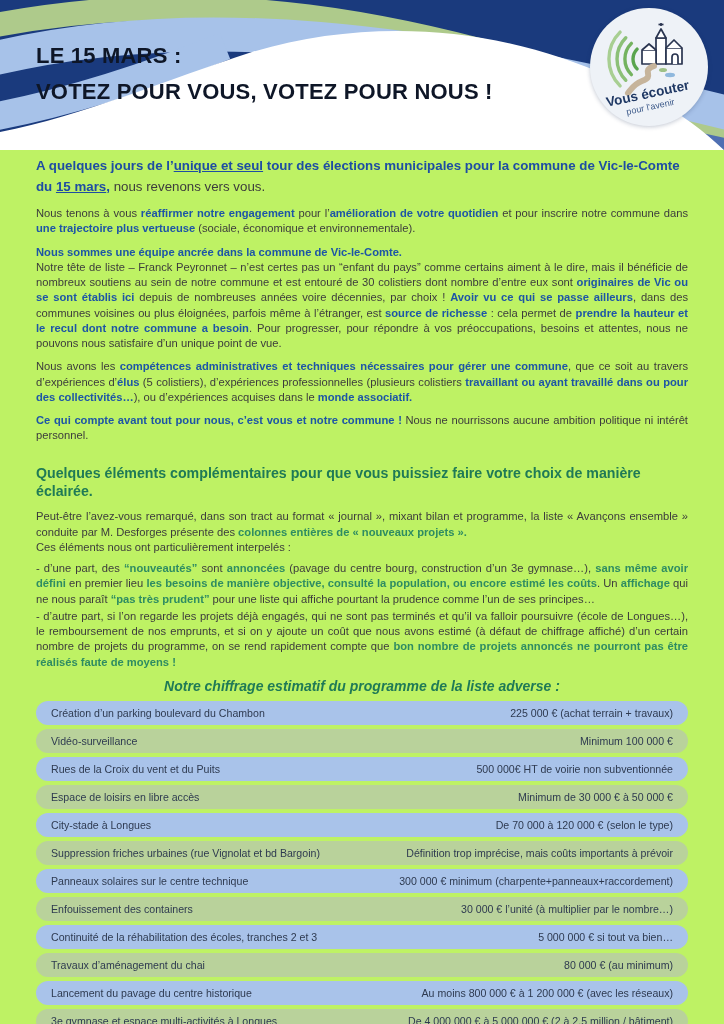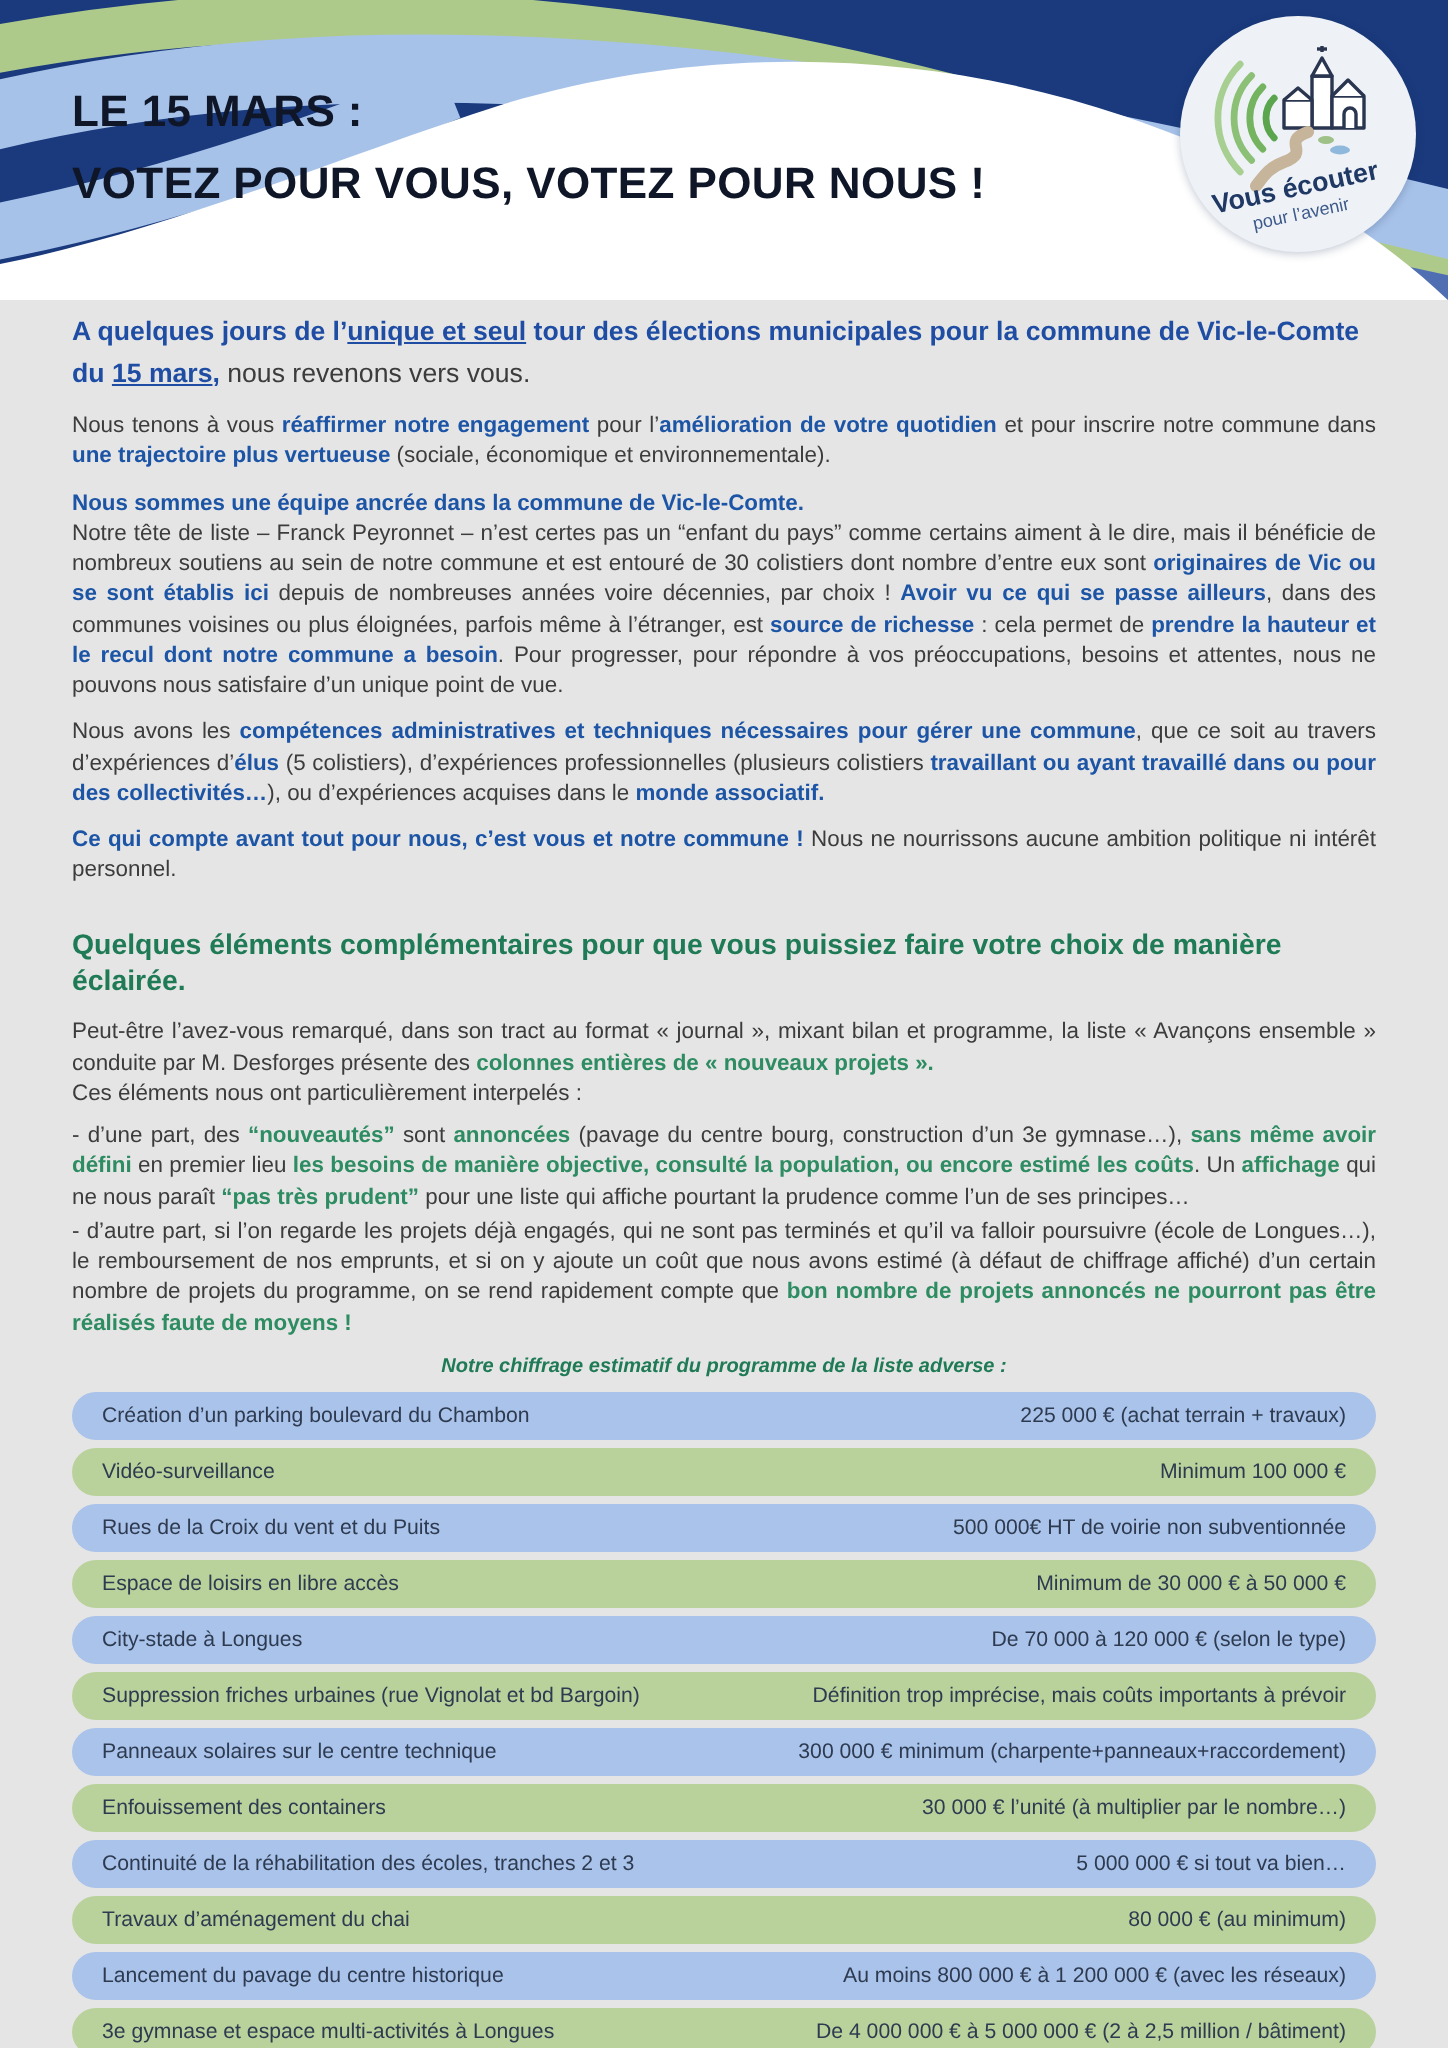--- a/index.html
+++ b/index.html
@@ -1,18 +1,18 @@
 <!DOCTYPE html>
 <html><head>
 <meta charset="utf-8">
 <style>
   html,body{margin:0;padding:0;}
   body{background:#777;}
   .page{
-    width:724px;height:1024px;margin:0 auto;background:#e5e5e5;
+    width:724px;height:1024px;margin:0 auto;background:#bef264;
     font-family:"Liberation Sans",sans-serif;position:relative;overflow:hidden;
   }
   
   .header{position:relative;width:724px;height:150px;}
   .header svg{display:block;}
   .title{
     position:absolute;left:36px;top:38px;
     color:#0e1627;font-weight:800;font-size:22px;line-height:1.65;
     letter-spacing:.2px;
   }
@@ -31,21 +31,21 @@
   .seg-n{color:#3c3c3c;font-weight:normal;text-align:center;}
   .intro .seg-b,.intro .seg-bu{color:#1e4da3;font-weight:bold;}
   .seg-b{color:#1d55a6;font-weight:bold;}
   .seg-bu{color:#1e4da3;font-weight:bold;text-decoration:underline;}
   .seg-g{color:#2e8c62;font-weight:bold;}
   .section-heading{
     font-size:14.2px;font-weight:800;color:#1f7a56;line-height:1.3;
     margin:20px 0 9px 0;
   }
   .table-title{
-    font-size:10px;font-weight:800;font-style:italic;color:#1f7a56;
+    font-size:14px;font-weight:800;font-style:italic;color:#1f7a56;
     text-align:center;margin:8px 0 7px 0;
   }
   
   .cost-table{width:652px;margin:0 auto;}
   .cost-row{
     display:flex;justify-content:space-between;align-items:center;
     height:24px;margin-bottom:4px;border-radius:13px;padding:0 15px;
     font-size:10.6px;color:#2e3a50;white-space:nowrap;gap:26px;
   }
   .row-blue{background:#a9c3ea;}

